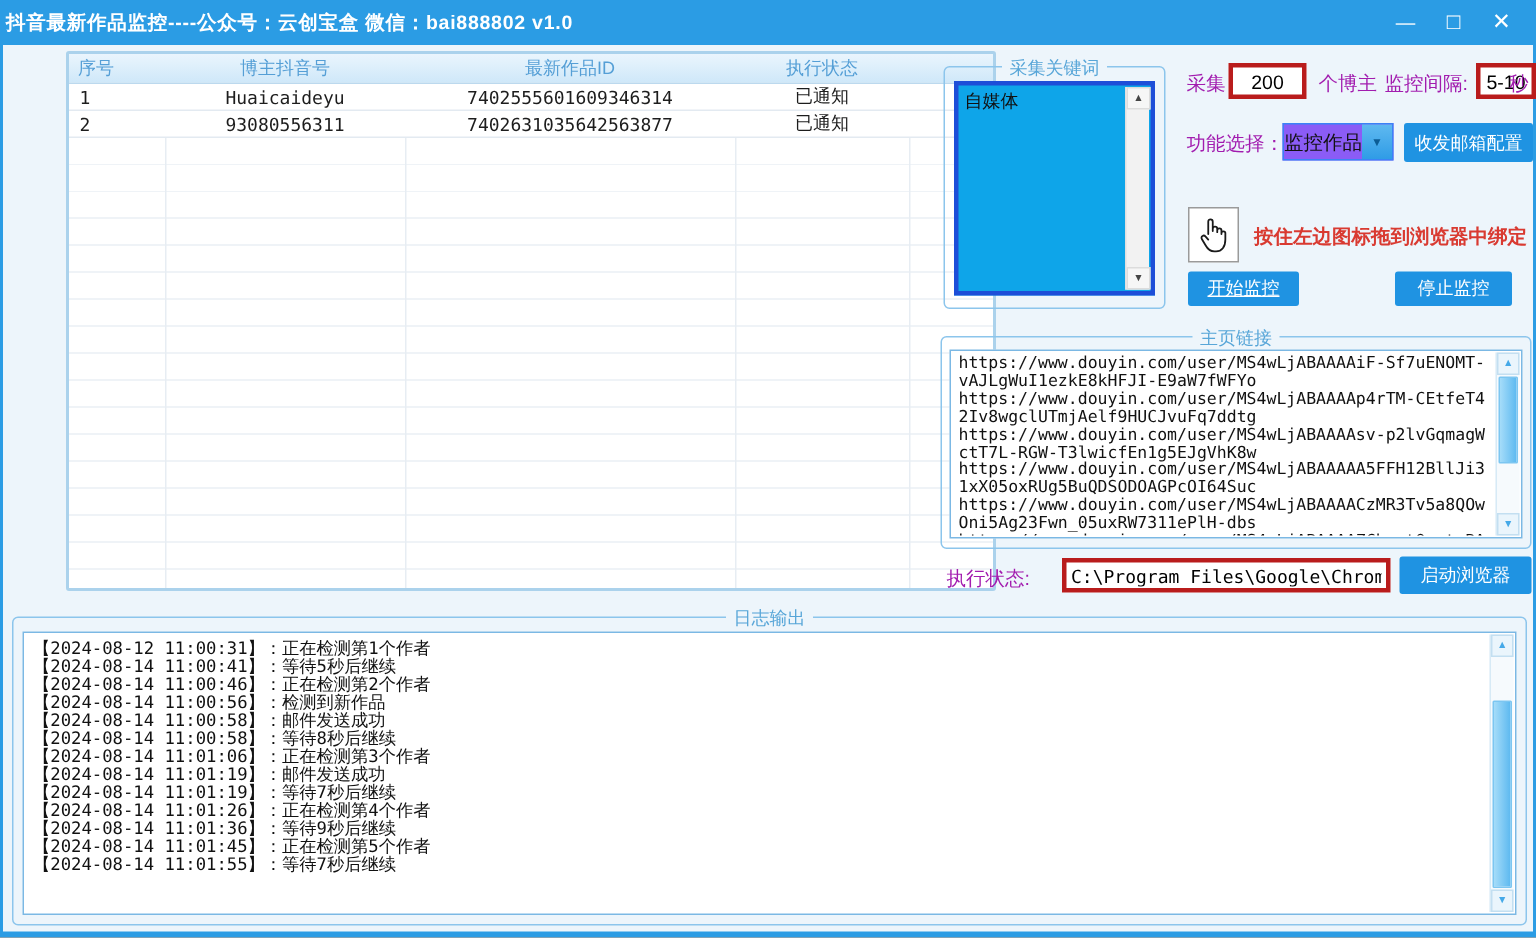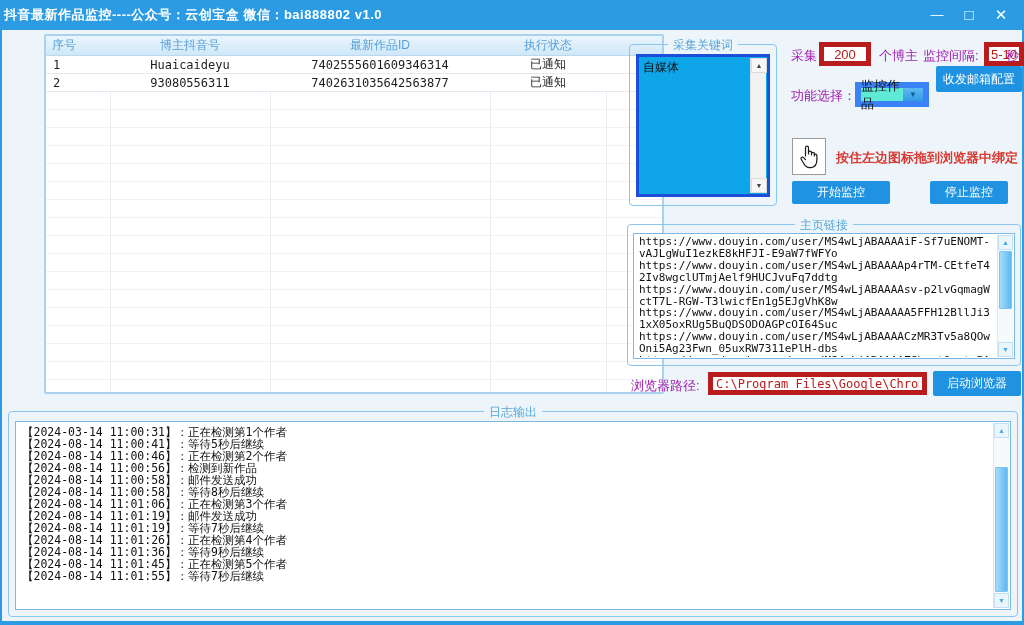--- a/index.html
+++ b/index.html
@@ -25,23 +25,23 @@
   
   .group { position:absolute; border:1px solid #8cc5ec; border-radius:4px; }
   .grouplabel { position:absolute; top:-8px; background:#edf5fb; color:#58a6d8; font-size:12px; padding:0 5px; white-space:nowrap; }
   
   .kwbox { position:absolute; left:6px; top:9px; right:6px; bottom:8px; background:#0ea5e9; border:3px solid #1d4ed8; }
   .kwtext { position:absolute; left:4px; top:2px; right:18px; font-size:12px; color:#111; }
   .gsb { position:absolute; top:1px; bottom:1px; right:1px; width:16px; background:#f2f2f2; border-left:1px solid #e0e0e0; }
   .gsb .arr { position:absolute; left:0; width:16px; height:15px; background:#f6f6f6; border:1px solid #dcdcdc; color:#444; font-size:7px; text-align:center; line-height:14px; cursor:pointer; }
   
   .bluelabel { position:absolute; color:#a21caf; font-size:13px; white-space:nowrap;text-align:right; }
-  .ibox { position:absolute; background:#fff; border:5px solid #b91c1c; font-size:13px; text-align:center; color:#b91c1c; font-family:"Liberation Sans", sans-serif; }
+  .ibox { position:absolute; background:#fff; border:3px solid #b91c1c; font-size:13px; text-align:center; color:#000000; font-family:"Liberation Sans", sans-serif; }
   .btn { position:absolute; background:#1f93e2; color:#fff; font-size:12px; border:none; border-radius:2px; display:flex; align-items:center; justify-content:center; cursor:pointer; }
-  .dropdown { position:absolute; background:#5eead4; border:6px solid #3b82f6; display:flex; cursor:pointer; }
+  .dropdown { position:absolute; background:#8b5cf6; border:1px solid #3b82f6; display:flex; cursor:pointer; }
   .ddtext { flex:1; font-size:13px; color:#111; display:flex; align-items:center; justify-content:center; }
   .ddarrow { width:20px; background:linear-gradient(#5fb9f0,#2f9ce6); color:#0c5d96; font-size:8px; display:flex; align-items:center; justify-content:center; }
   .handbox { position:absolute; left:790px; top:140px; width:34px; height:37px; background:#fff; border:1px solid #9a9a9a; display:flex; align-items:center; justify-content:center; cursor:grab; }
   .redhint { position:absolute; left:834px; top:151px; color:#d93a31; font-size:13px; font-weight:bold; white-space:nowrap; }
   
   .tarea { position:absolute; background:#fff; border:1px solid #7bb8e4; }
   .urltext { position:absolute; left:5px; top:2px; right:20px; bottom:1px; overflow:hidden; font-family:"DejaVu Sans Mono", monospace; font-size:11px; line-height:11.9px; color:#111; word-break:break-all; }
   .logtext { position:absolute; left:6px; top:4px; right:20px; bottom:2px; overflow:hidden; font-family:"DejaVu Sans Mono", monospace; font-size:11.5px; line-height:12px; color:#111; white-space:nowrap; }
   
   .bsb { position:absolute; top:1px; bottom:1px; right:1px; width:16px; background:#f6fafd; border-left:1px solid #d7eaf6; }
@@ -109,30 +109,30 @@
     <div class="bluelabel" style="left:877px; top:17px;">个博主</div>
     <div class="bluelabel" style="left:921px; top:17px;">监控间隔:</div>
     <input class="ibox" style="left: 982px; top: 12px; width: 40px; height: 24px;" readonly="" value="5-10">
     <div class="bluelabel" style="left:1004px; top:17px;">秒</div>
 
     <div class="bluelabel" style="left:789px; top:57px;">功能选择：</div>
     <div class="dropdown" style="left:853px; top:52px; width:74px; height:25px;">
       <div class="ddtext">监控作品</div>
       <div class="ddarrow">▼</div>
     </div>
-    <button class="btn" style="left:934px; top:36px; width:86px; height:26px;text-align:center;">收发邮箱配置</button>
+    <button class="btn" style="left:934px; top:52px; width:86px; height:26px;text-align:center;">收发邮箱配置</button>
 
     <div class="handbox" style="top:108px;">
       <svg width="24" height="26" viewBox="0 0 24 26">
         <path d="M8.5 12V3.8c0-.9.7-1.6 1.5-1.6s1.5.7 1.5 1.6V10m0 0V8.6c0-.8.7-1.5 1.5-1.5s1.5.7 1.5 1.5V10.6m0 .2V9.6c0-.7.6-1.3 1.4-1.3.8 0 1.4.6 1.4 1.3V11.6m0 .4v-.6c0-.7.6-1.2 1.3-1.2s1.3.5 1.3 1.2v4.2c0 5-2.4 8-6.2 8h-1.2c-3 0-4.4-1.6-5.8-4.1l-2.5-4.2c-.4-.7-.2-1.6.5-2 .6-.4 1.4-.3 1.9.3l1.9 2.1" fill="#ffffff" stroke="#1a1a1a" stroke-width="1.2" stroke-linecap="round" stroke-linejoin="round"></path>
       </svg>
     </div>
     <div class="redhint" style="top:119px;">按住左边图标拖到浏览器中绑定</div>
 
-    <button class="btn" style="left:790px; top:151px; width:98px; height:23px;">开始监控</button>
+    <button class="btn" style="left:790px; top:151px; width:74px; height:23px;text-decoration:underline;">开始监控</button>
     <button class="btn" style="left:928px; top:151px; width:78px; height:23px;">停止监控</button>
 
     <div class="group" style="left:625px; top:194px; width:394px; height:142px;">
       <div class="grouplabel" style="left:50%; transform:translateX(-50%);">主页链接</div>
       <div class="tarea" style="left:5px; top:8px; right:5px; bottom:6px;">
         <div class="urltext">
           <div>https://www.douyin.com/user/MS4wLjABAAAAiF-Sf7uENOMT-vAJLgWuI1ezkE8kHFJI-E9aW7fWFYo</div>
           <div>https://www.douyin.com/user/MS4wLjABAAAAp4rTM-CEtfeT42Iv8wgclUTmjAelf9HUCJvuFq7ddtg</div>
           <div>https://www.douyin.com/user/MS4wLjABAAAAsv-p2lvGqmagWctT7L-RGW-T3lwicfEn1g5EJgVhK8w</div>
           <div>https://www.douyin.com/user/MS4wLjABAAAAA5FFH12BllJi31xX05oxRUg5BuQDSODOAGPcOI64Suc</div>
@@ -140,29 +140,29 @@
           <div>https://www.douyin.com/user/MS4wLjABAAAAZChvutQvqt-BAVRii</div>
         </div>
         <div class="bsb">
           <div class="barr" style="top:0;">▲</div>
           <div class="thumb" style="top:16px; height:58px;"></div>
           <div class="barr" style="bottom:0;">▼</div>
         </div>
       </div>
     </div>
 
-    <div class="bluelabel" style="left:629px; top:347px;">浏览器路径:</div>
+    <div class="bluelabel" style="left:629px; top:347px;">执行状态:</div>
     <input class="ibox pathinput" style="left: 706px; top: 342px; width: 219px; height: 23px;" readonly="" value="C:\Program Files\Google\Chrome\Appli">
     <button class="btn" style="left:931px; top:341px; width:88px; height:25px;">启动浏览器</button>
 
     <div class="group" style="left:6px; top:381px; width:1010px; height:206px;">
       <div class="grouplabel" style="left:50%; transform:translateX(-50%);">日志输出</div>
       <div class="tarea" style="left:6px; top:9px; right:6px; bottom:6px;">
         <div class="logtext">
-          <div>【2024-03-14 11:00:31】：正在检测第1个作者</div>
+          <div>【2024-08-12 11:00:31】：正在检测第1个作者</div>
           <div>【2024-08-14 11:00:41】：等待5秒后继续</div>
           <div>【2024-08-14 11:00:46】：正在检测第2个作者</div>
           <div>【2024-08-14 11:00:56】：检测到新作品</div>
           <div>【2024-08-14 11:00:58】：邮件发送成功</div>
           <div>【2024-08-14 11:00:58】：等待8秒后继续</div>
           <div>【2024-08-14 11:01:06】：正在检测第3个作者</div>
           <div>【2024-08-14 11:01:19】：邮件发送成功</div>
           <div>【2024-08-14 11:01:19】：等待7秒后继续</div>
           <div>【2024-08-14 11:01:26】：正在检测第4个作者</div>
           <div>【2024-08-14 11:01:36】：等待9秒后继续</div>

